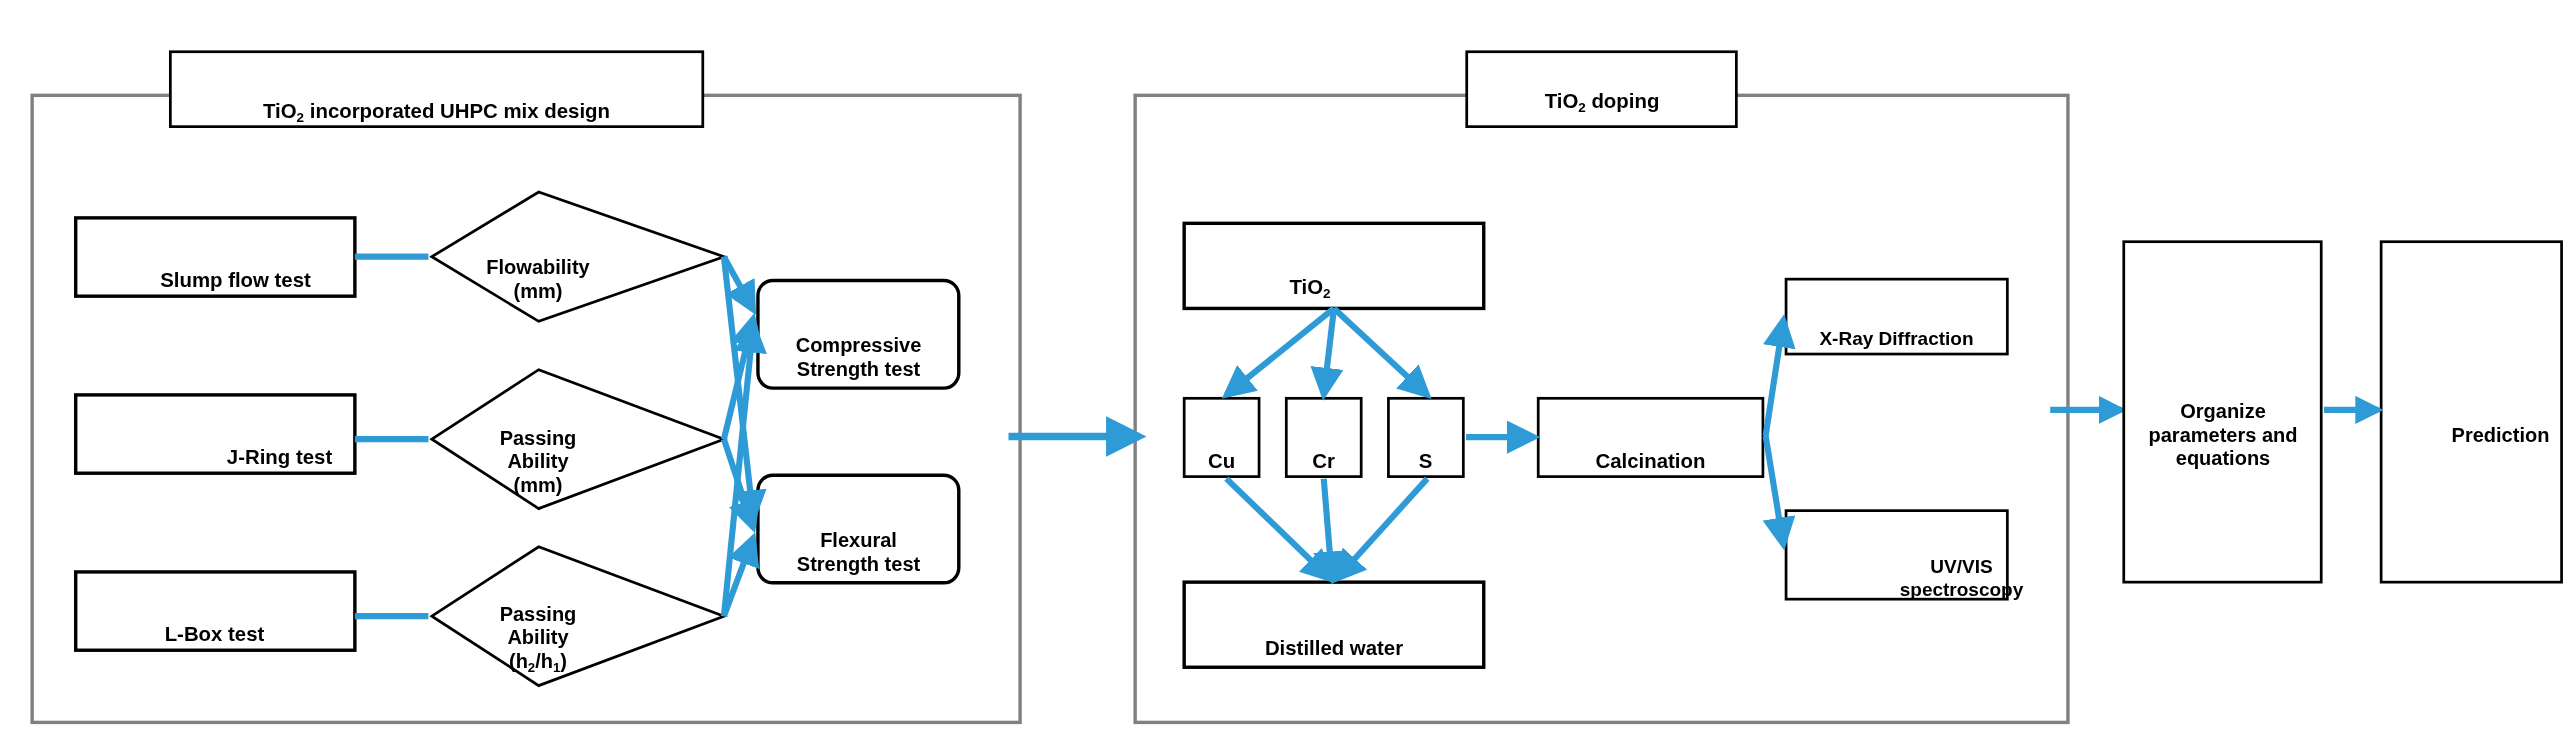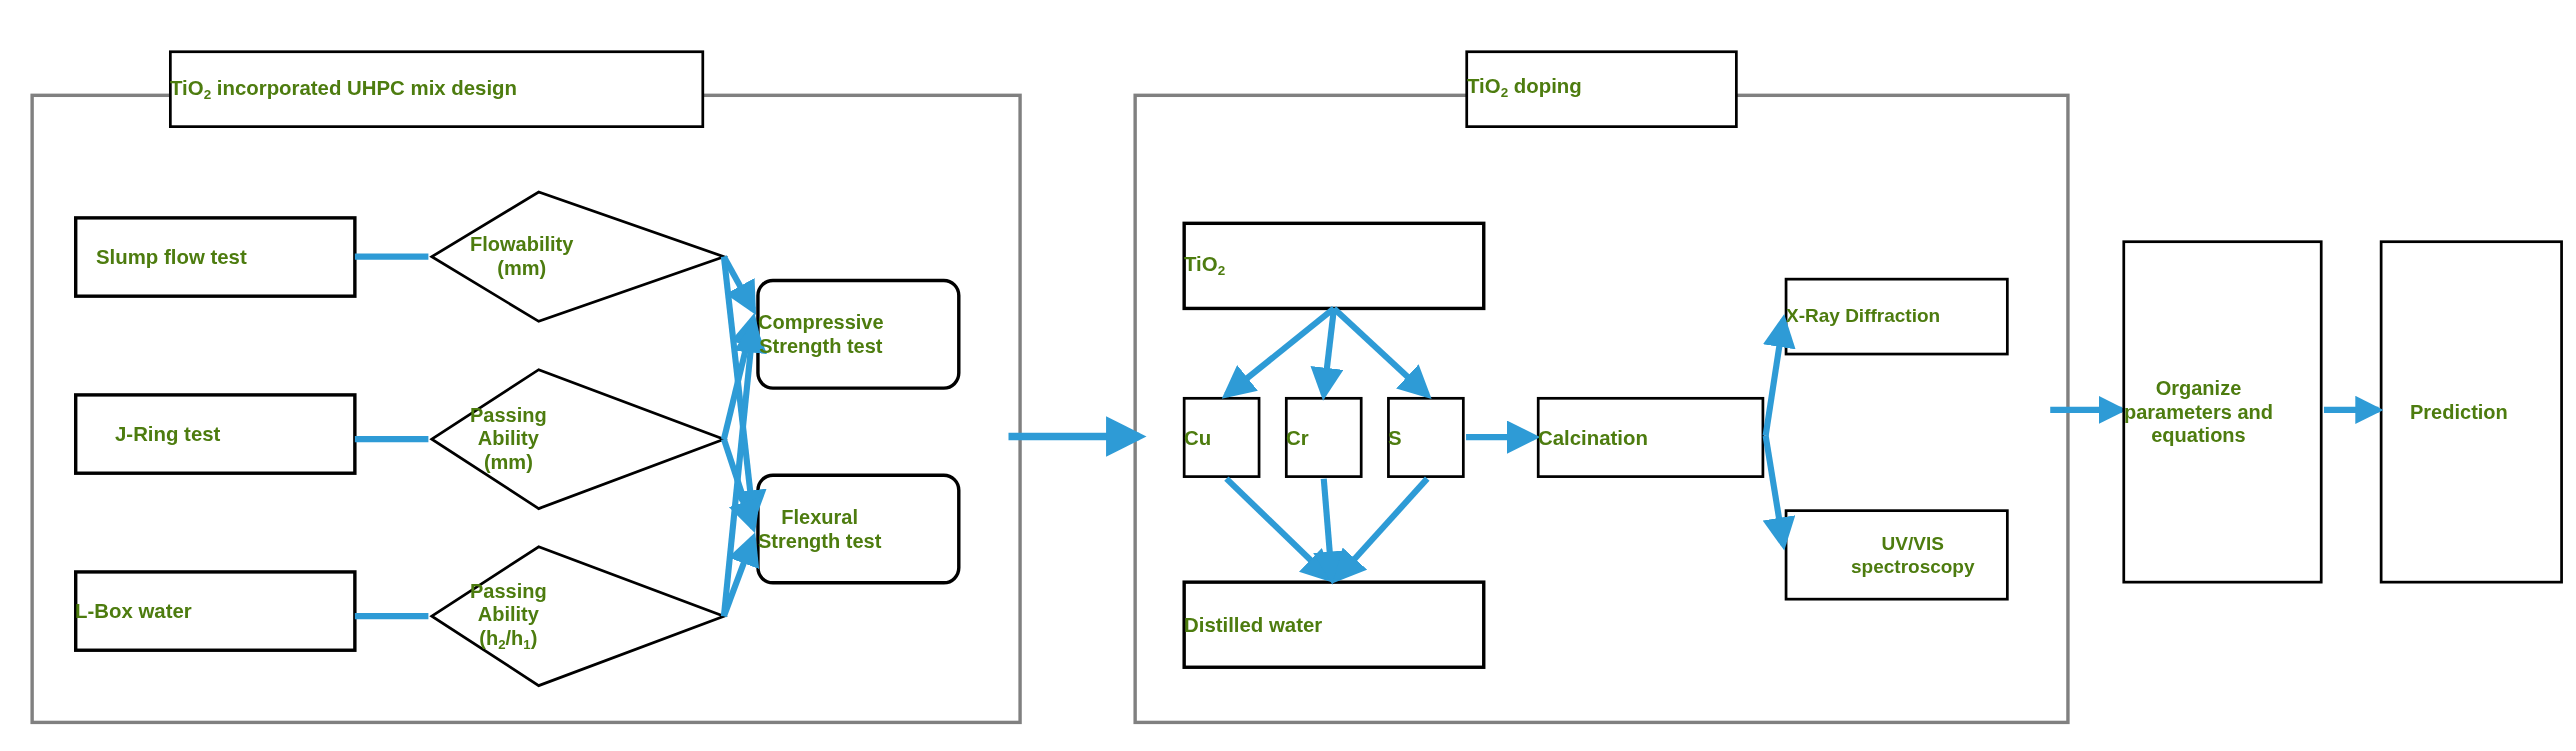--- a/index.html
+++ b/index.html
@@ -1,22 +1,22 @@
 <!DOCTYPE html>
 <html style="font-size:11px"><head>
 <meta charset="utf-8">
 <style>
   html,body{margin:0;padding:0;background:#ffffff;}
   body{font-family:"Liberation Sans", sans-serif;}
   #stage{position:relative;width:2576px;height:751px;background:#fff;overflow:hidden;}
   svg#canvas{position:absolute;left:0;top:0;width:2576px;height:751px;}
   .node-text{
-    position:absolute;display:flex;align-items:center;
-    text-align:center;font-weight:bold;color:#4d7c0f;line-height:1.18;
-    pointer-events:none;white-space:pre-line;
+    position:absolute;display:flex;align-items:center;justify-content:center;
+    text-align:center;font-weight:bold;color:#000000;line-height:1.18;
+    pointer-events:none;white-space:pre-line;margin-top:23px;
   }
   .fs-big{font-size:20.4px;}
   .fs-mid{font-size:20px;}
   .fs-sm{font-size:19px;}
   sub{font-size:0.66em;vertical-align:-0.28em;font-weight:bold;}
 </style>
 </head>
 <body>
 
 <div id="stage">
@@ -90,27 +90,27 @@
     <rect x="3118" y="355" width="290" height="500" fill="#ffffff" stroke="#000000" stroke-width="4"></rect>
     <rect x="3496" y="355" width="265" height="500" fill="#ffffff" stroke="#000000" stroke-width="4"></rect>
 
     <line x1="3412" y1="602" x2="3492" y2="602" stroke="#2E9BD6" stroke-width="9" marker-end="url(#ahb)"></line>
   </svg>
 
   <div class="node-text fs-big" style="left:170px;top:52px;width:533px;height:75px;">
     <span>TiO<sub>2</sub>&nbsp;incorporated UHPC mix design</span>
   </div>
 
-  <div class="node-text fs-big" style="left:1467px;top:60px;width:270px;height:55px;">
+  <div class="node-text fs-big" style="left:1467px;top:52px;width:270px;height:55px;">
     <span>TiO<sub>2</sub>&nbsp;doping</span>
   </div>
 
   <div class="node-text fs-big" style="left:75px;top:218px;width:279px;height:78px;padding-left:21px;">Slump flow test</div>
   <div class="node-text fs-big" style="left:75px;top:395px;width:329px;height:78px;padding-left:40px;">J-Ring test</div>
-  <div class="node-text fs-big" style="left:75px;top:572px;width:279px;height:78px;">L-Box water</div>
+  <div class="node-text fs-big" style="left:75px;top:572px;width:279px;height:78px;">L-Box test</div>
 
   <div class="node-text fs-mid" style="left:470px;top:218px;width:136px;height:78px;">Flowability
 (mm)</div>
   <div class="node-text fs-mid" style="left:470px;top:388px;width:136px;height:102px;">Passing
 Ability
 (mm)</div>
 
   <div class="node-text fs-mid" style="left:470px;top:565px;width:136px;height:102px;">
     <span>Passing<br>Ability<br>(h<sub>2</sub>/h<sub>1</sub>)</span>
   </div>

